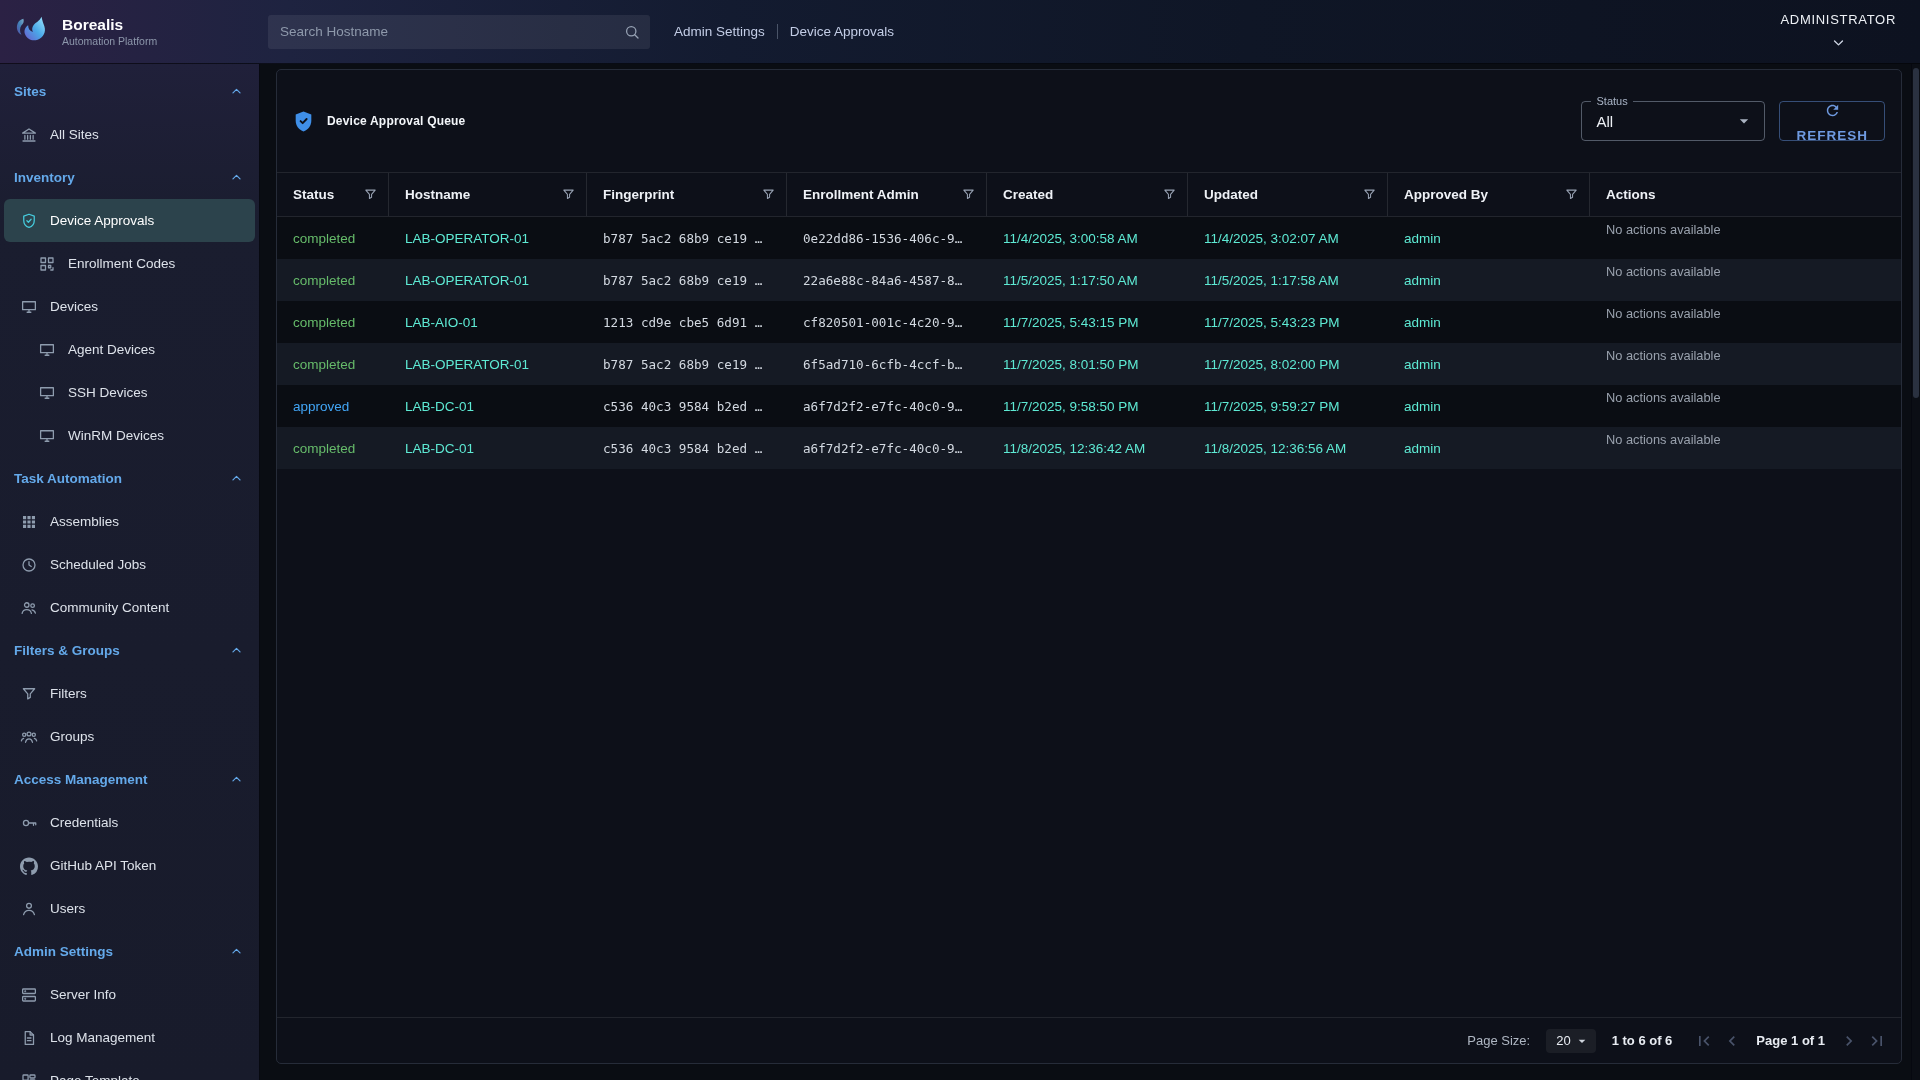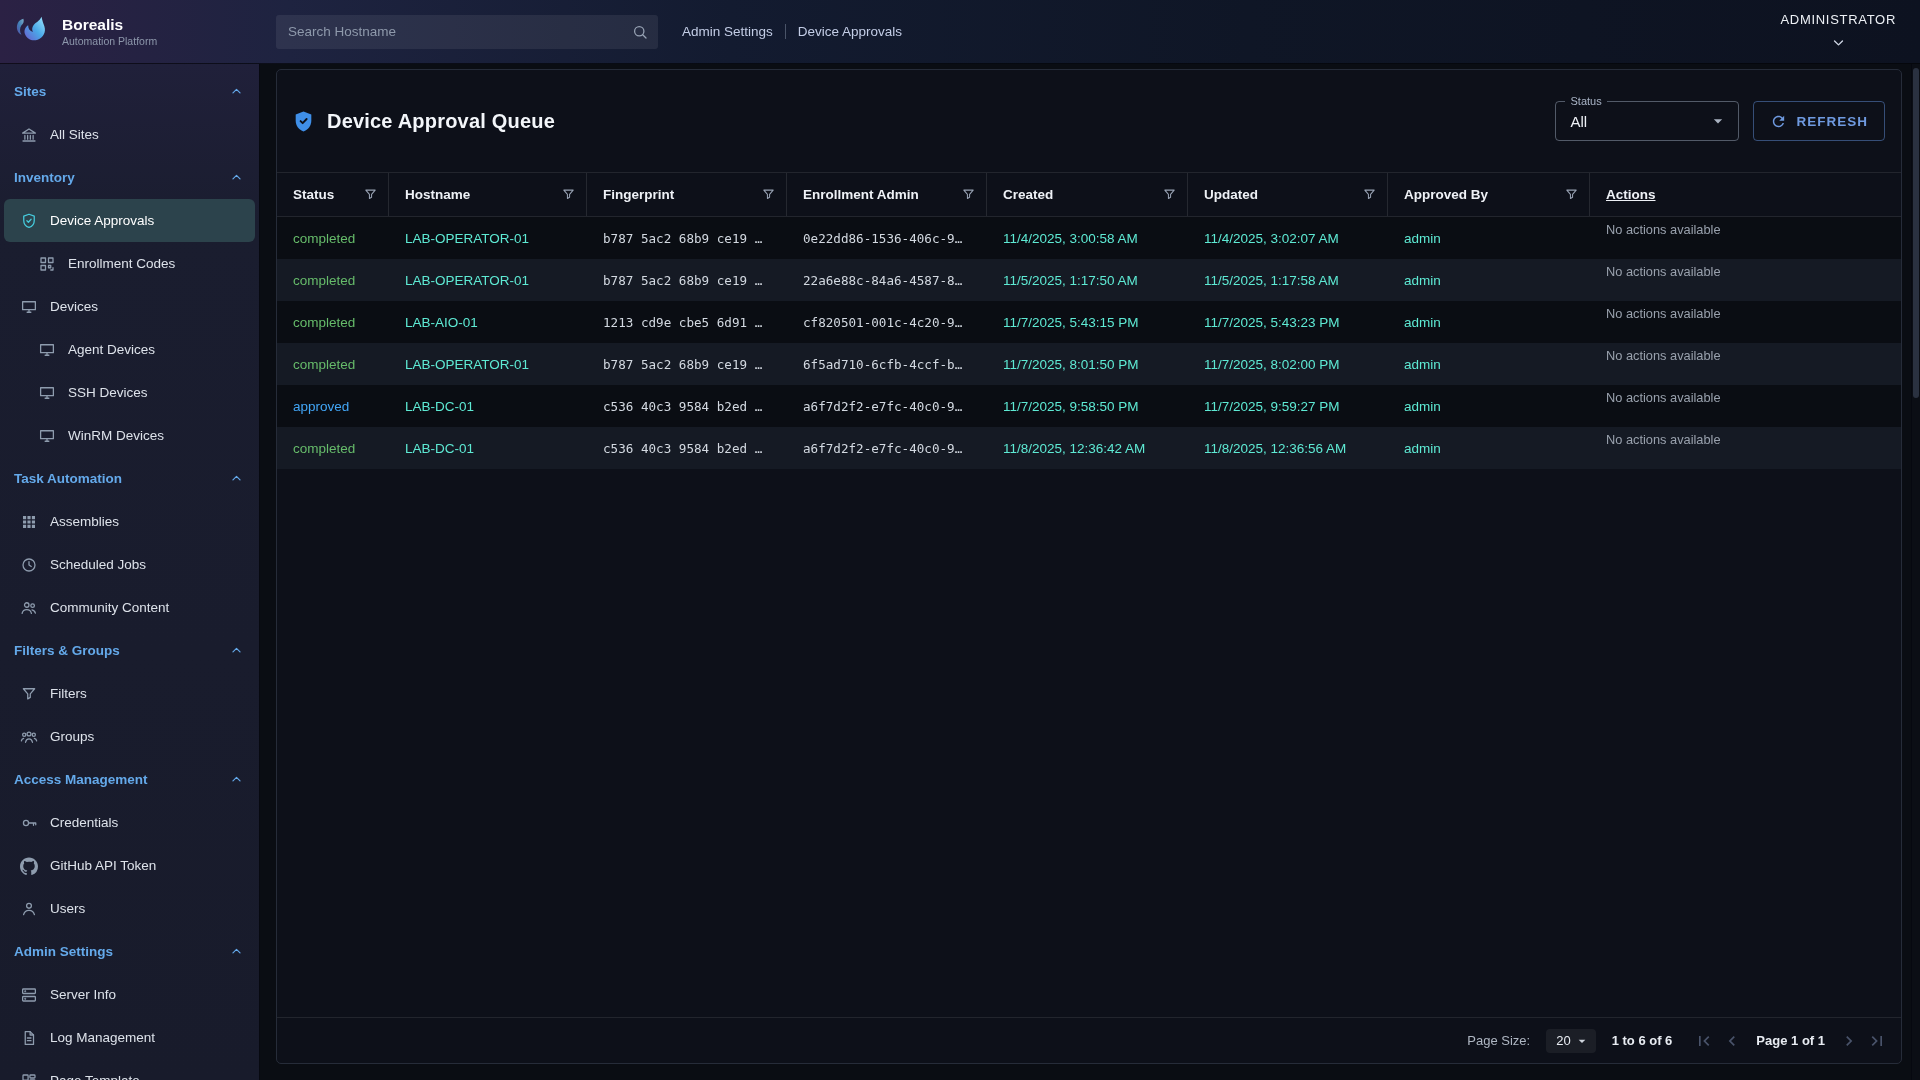--- a/index.html
+++ b/index.html
@@ -16,21 +16,21 @@
   
   .topbar {
     height: 64px; display: flex; align-items: center; position: relative; z-index: 2;
     background: linear-gradient(90deg, #2b2144 0%, #1e2340 15%, #131b30 38%, #0f1626 65%, #0d1220 100%);
     border-bottom: 1px solid rgba(0,0,0,0.6);
   }
   .brand { width: 260px; flex: none; display: flex; align-items: center; gap: 10px; padding-left: 10px; }
   .brand-logo { width: 42px; height: 42px; }
   .brand-name { font-size: 15.5px; font-weight: 700; color: #ffffff; line-height: 1.1; }
   .brand-tag { font-size: 10.5px; color: #8d97ab; margin-top: 2px; }
-  .search-box { position: relative; width: 382px; height: 34px; margin-left: 16px;
+  .search-box { position: relative; width: 382px; height: 34px; margin-left: 8px;
     background: rgba(255,255,255,0.075); border-radius: 3px; display: flex; align-items: center; }
   .search-box input { flex: 1; background: transparent; border: none; outline: none; height: 100%;
     color: #e8ecf2; font-size: 13.5px; padding: 0 36px 0 12px; font-family: inherit; }
   .search-box input::placeholder { color: #8e99ab; }
   .search-box .icn { position: absolute; right: 9px; width: 18px; height: 18px; color: #97a2b4; }
   .crumbs { display: flex; align-items: center; gap: 12px; margin-left: 24px; font-size: 13.5px; color: #c3cde6; }
   .crumb { cursor: pointer; }
   .crumb-div { width: 1px; height: 15px; background: #4a5468; display: inline-block; }
   .user-menu { margin-left: auto; display: flex; align-items: center; gap: 6px; padding-right: 24px;
     color: #eef1f6; font-size: 13px; font-weight: 500; letter-spacing: 0.7px; cursor: pointer; flex-direction: column; }
@@ -54,41 +54,41 @@
   .side-item.selected .icn { color: #46cbdc; }
 
   
   .main { flex: 1; display: flex; flex-direction: column; padding: 5px 18px 16px 16px; min-width: 0; }
   .panel { flex: 1; display: flex; flex-direction: column; min-height: 0;
     background: #0d1019; border: 1px solid #262c39; border-radius: 5px; }
 
   .toolbar { height: 102px; flex: none; display: flex; align-items: center; padding: 0 10px 0 14px; }
   .title-wrap { display: flex; align-items: center; gap: 11px; }
   .title-icon { width: 25px; height: 25px; }
-  .page-title { font-size: 20px; font-weight: 700; color: #f3f6fa; letter-spacing: 0.2px; margin: 0; }
+  .page-title { font-size: 12px; font-weight: 700; color: #f3f6fa; letter-spacing: 0.2px; margin: 0; }
   .toolbar-right { margin-left: auto; display: flex; align-items: center; gap: 14px; padding-right: 6px; }
   .select-outlined { position: relative; width: 184px; height: 40px; cursor: pointer;
     border: 1px solid rgba(140,152,170,0.55); border-radius: 4px;
     display: flex; align-items: center; padding: 0 10px 0 14px; }
   .select-outlined .flabel { position: absolute; top: -7px; left: 9px; background: #0d1019;
     padding: 0 5px; font-size: 11px; color: #a9b4c6; }
   .select-outlined .val { font-size: 15px; color: #eef1f6; flex: 1; }
   .select-outlined .icn { width: 20px; height: 20px; color: #aab3c2; }
-  .refresh-btn { height: 40px; display: flex; align-items: center; gap: 9px; padding: 12px 16px; cursor: pointer;
+  .refresh-btn { height: 40px; display: flex; align-items: center; gap: 9px; padding: 0 16px; cursor: pointer;
     border: 1px solid rgba(96,140,214,0.5); border-radius: 4px;
-    color: var(--accent, #6f9ae0); font-size: 13.5px; font-weight: 600; letter-spacing: 1px; }
+    color: var(--accent, #6f9ae0); font-size: 13.5px; font-weight: 600; letter-spacing: 1px; flex-direction: column; }
   .refresh-btn .icn { width: 17px; height: 17px; }
 
   
   .grid-cols { display: grid; grid-template-columns: 112px 198px 200px 200px 201px 200px 202px minmax(0,1fr); }
   .table-header { flex: none; height: 45px;
     border-top: 1px solid rgba(255,255,255,0.09); border-bottom: 1px solid rgba(255,255,255,0.09); }
   .hcell { display: flex; align-items: center; padding: 0 10px 0 16px; position: relative;
     border-right: 1px solid rgba(255,255,255,0.10); font-size: 13.5px; font-weight: 700; color: #eef1f6; cursor: pointer; }
-  .hcell:last-child { border-right: none; text-decoration: underline; }
+  .hcell:last-child { border-right: none; }
   .hcell .hfilter { margin-left: auto; width: 15px; height: 15px; color: #97a1b2; }
   .row { height: 42px; cursor: default; }
   .row.odd { background: #0a0d13; }
   .row.even { background: #151a24; }
   .cell { display: flex; align-items: center; padding: 0 10px 0 16px; font-size: 13.5px; color: #5eead4;
     overflow: hidden; white-space: nowrap; }
   .cell.mono { font-family: "DejaVu Sans Mono", monospace; font-size: 12.6px; color: #d3d9e1; }
   .cell.st { font-weight: 500; }
   .st-completed { color: var(--status-completed, #66bb6a); }
   .st-approved { color: var(--status-approved, #42a5f5); }

